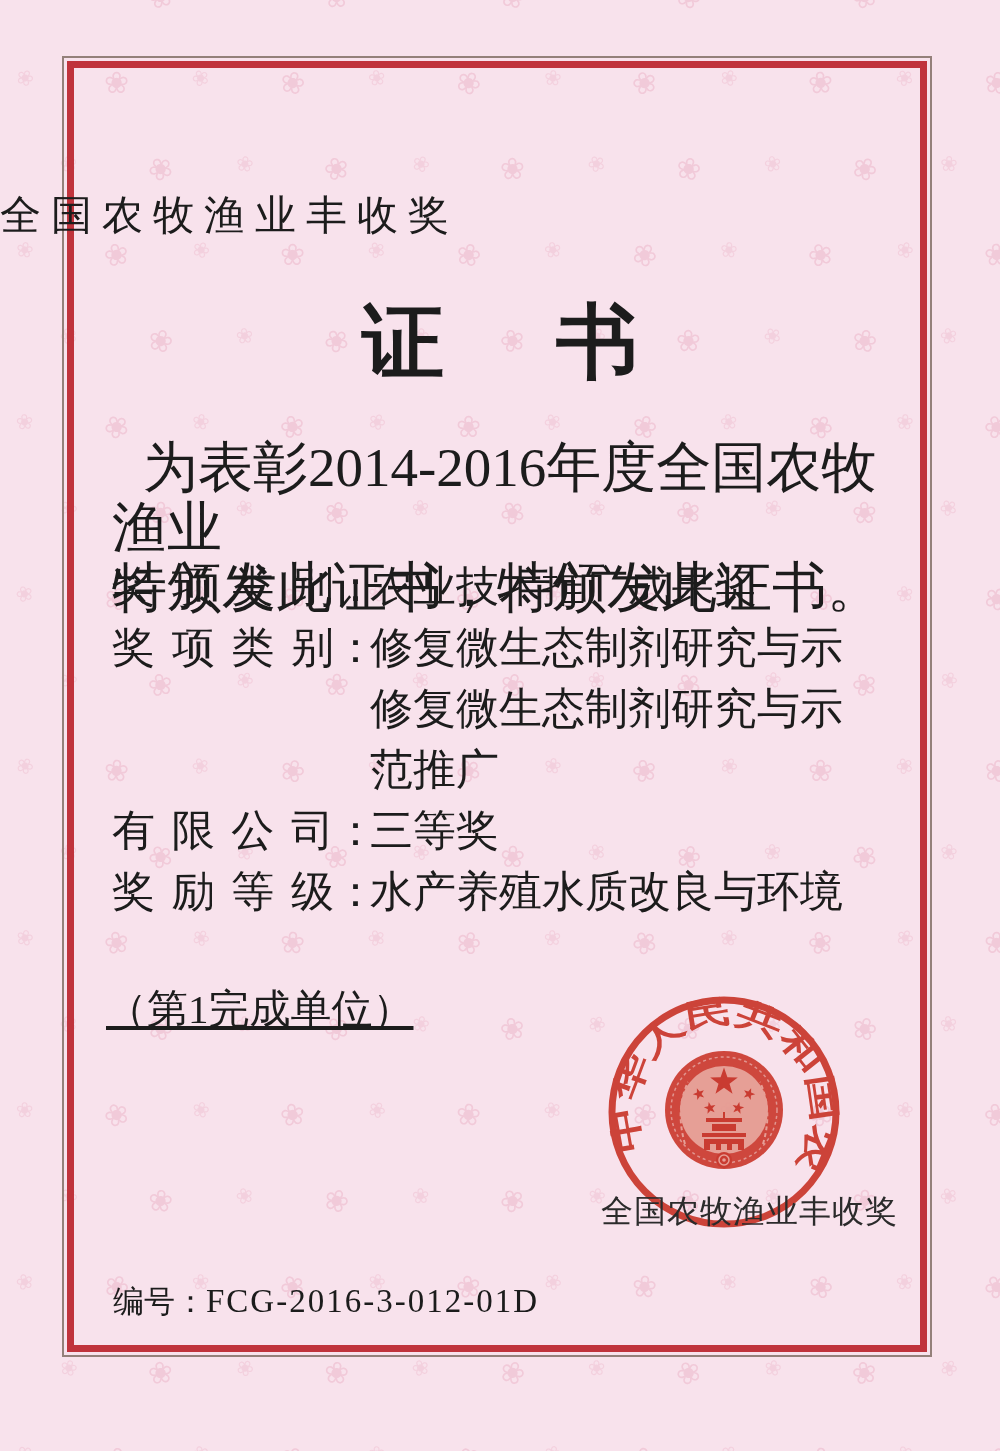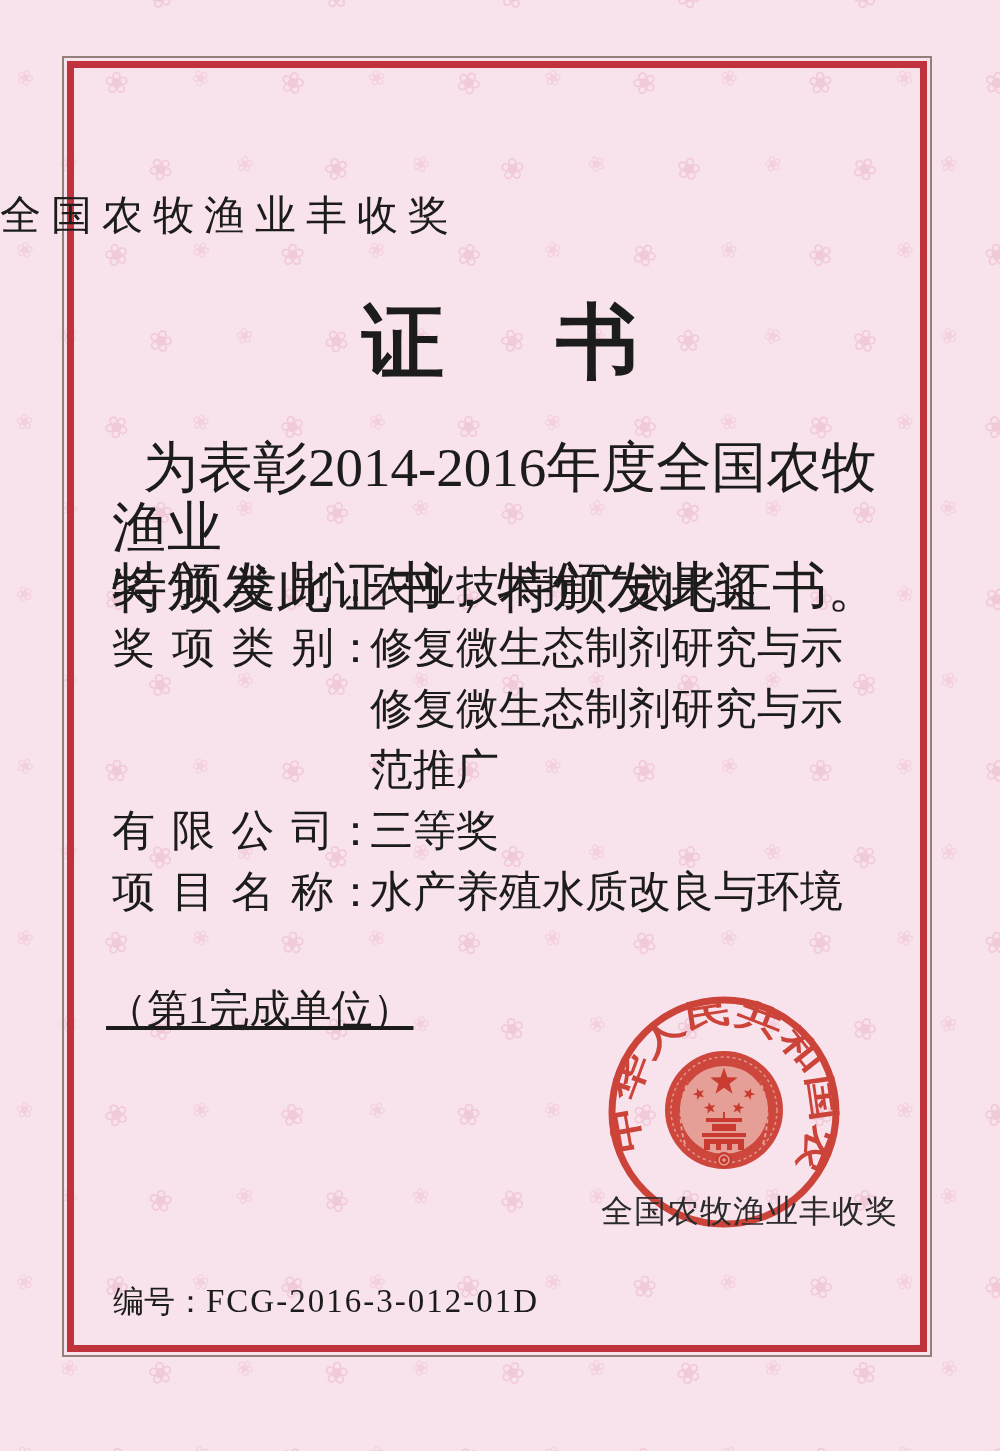--- a/index.html
+++ b/index.html
@@ -331,21 +331,21 @@
 
     <div class="field-row">
       <span class="field-label">有限公司</span>
       <span class="field-colon">：</span>
       <div class="field-value">
         <div>三等奖</div>
       </div>
     </div>
 
     <div class="field-row">
-      <span class="field-label">项目名称</span>
+      <span class="field-label">奖励等级</span>
       <span class="field-colon">：</span>
       <div class="field-value">
         <div>水产养殖水质改良与环境</div>
       </div>
     </div>
 
   </div>
 
   <div class="completer-note">（第1完成单位）</div>
 

